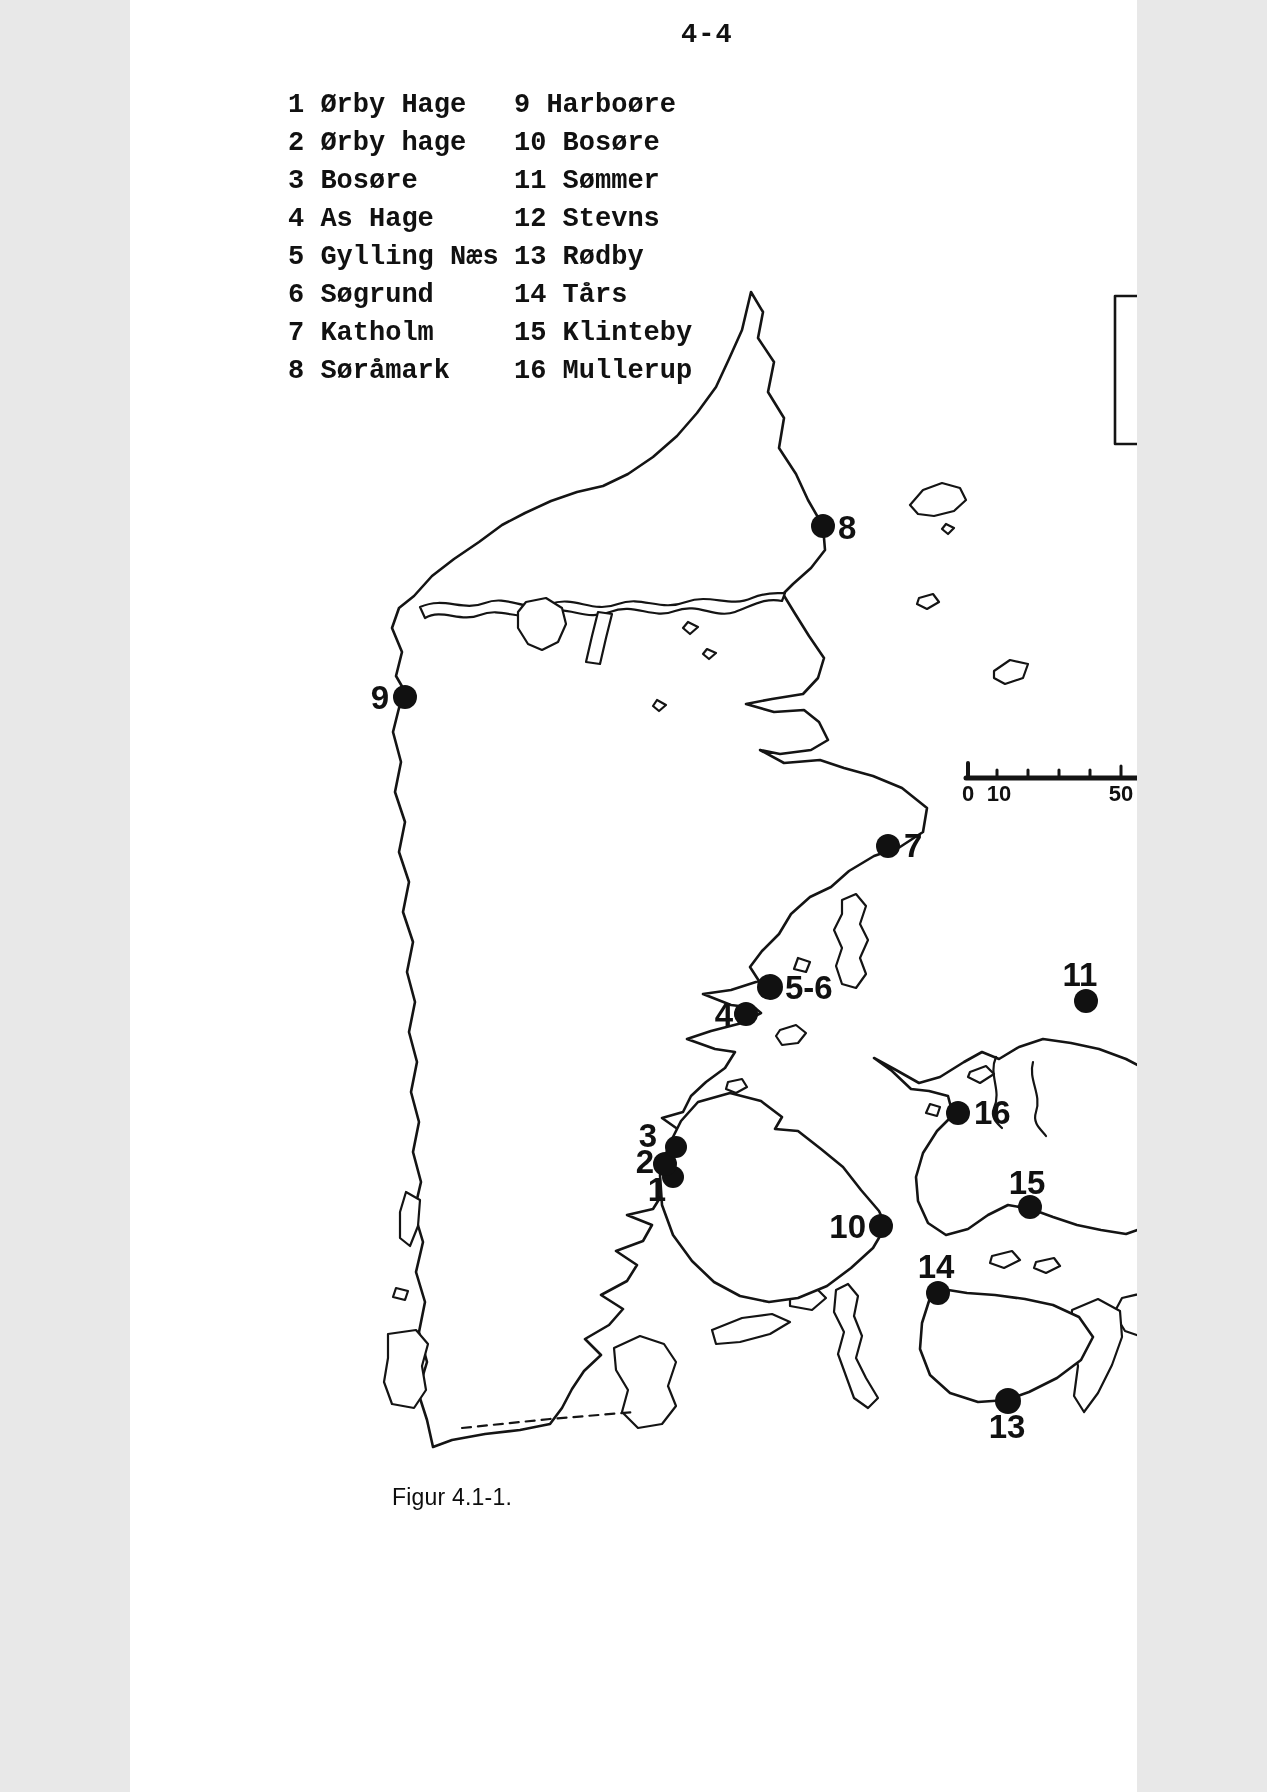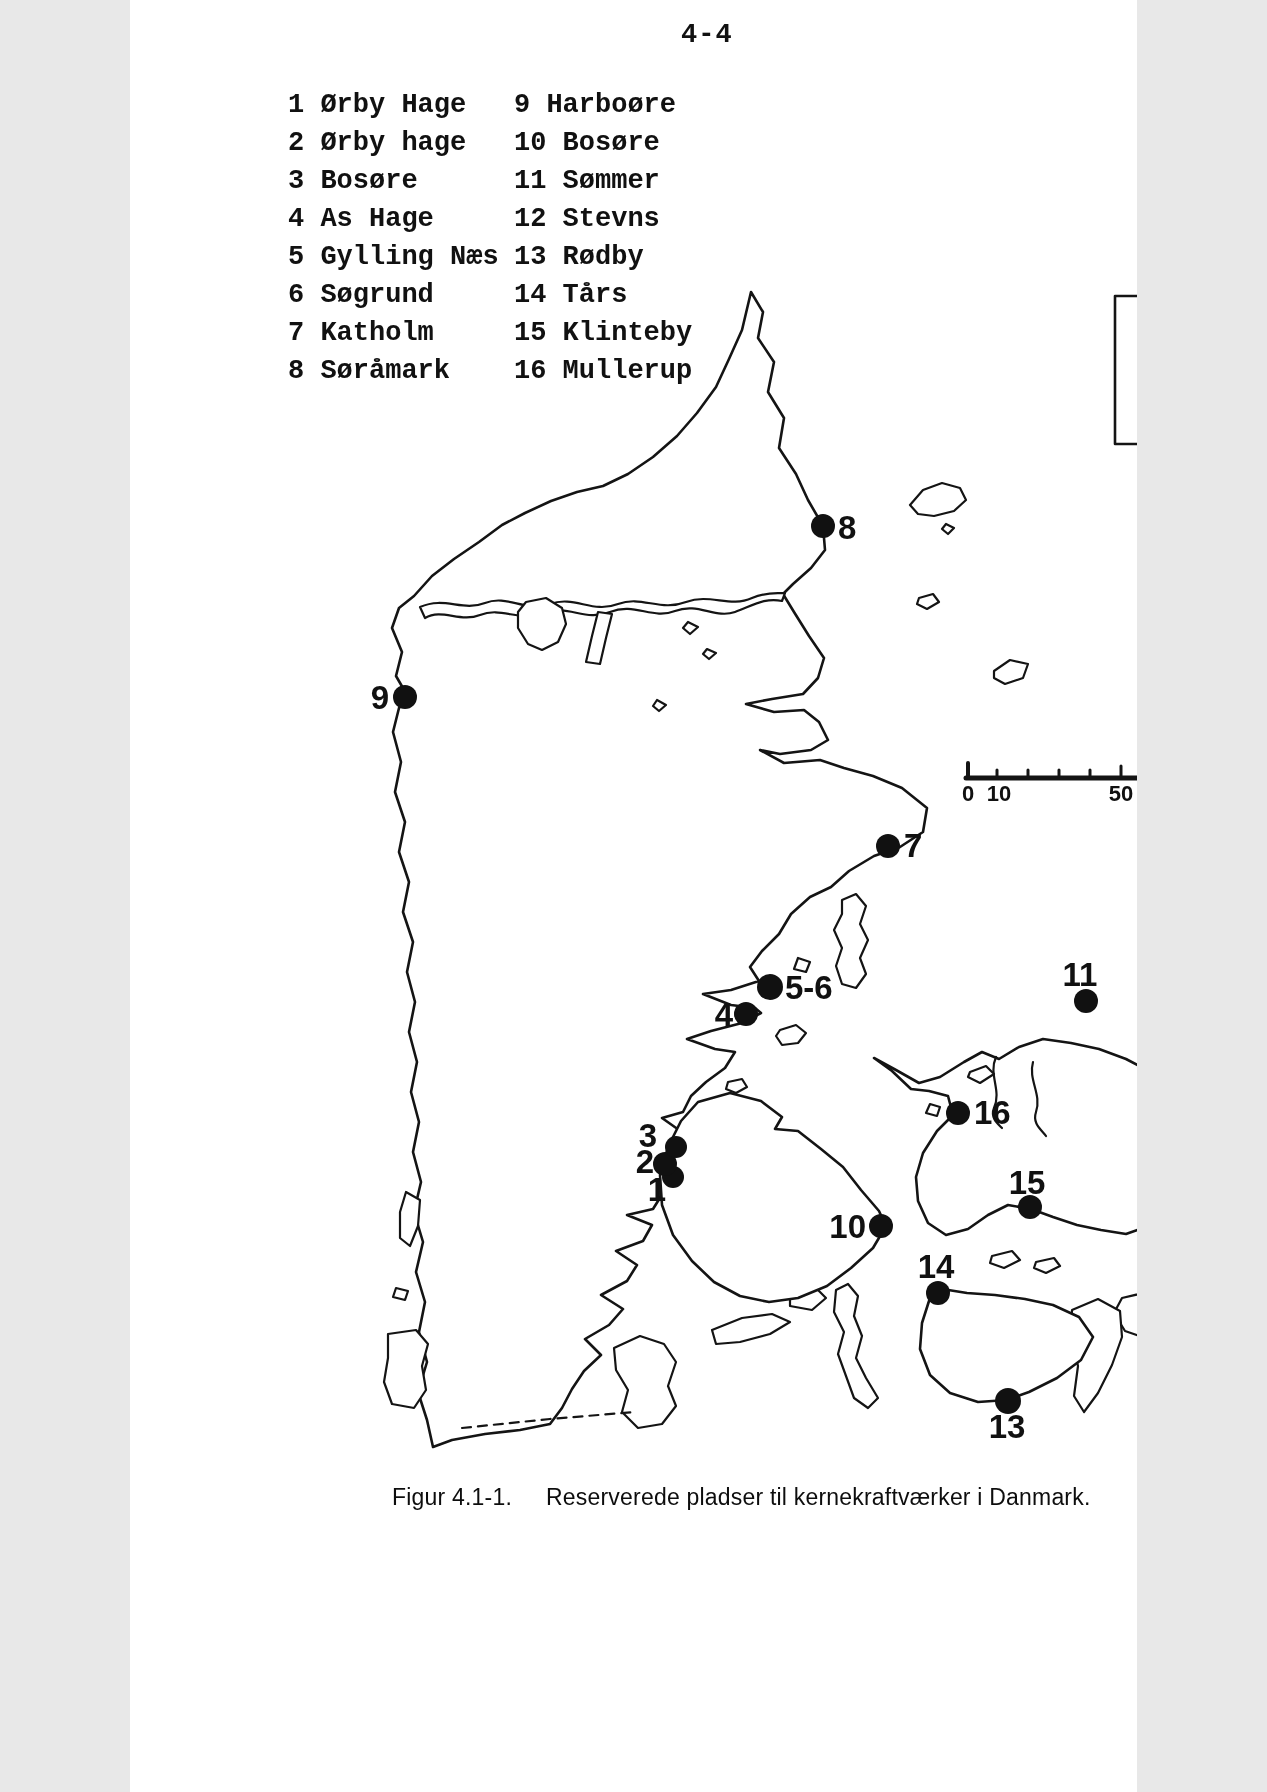--- a/index.html
+++ b/index.html
@@ -217,16 +217,15 @@
         <text x="806" y="1278" text-anchor="middle" class="site-label">14</text>
         <circle cx="900" cy="1207" r="12" fill="#111111" stroke="none"></circle>
         <text x="897" y="1194" text-anchor="middle" class="site-label">15</text>
         <circle cx="828" cy="1113" r="12" fill="#111111" stroke="none"></circle>
         <text x="844" y="1124" text-anchor="start" class="site-label">16</text>
       </g>
   </svg>
 
   <div class="caption">
     <span>Figur 4.1-1.</span>
-    <span>Reserverede pladser til kernekraftværker i Danmark.</span>
   </div>
 
 </div>
 
 </body></html>

